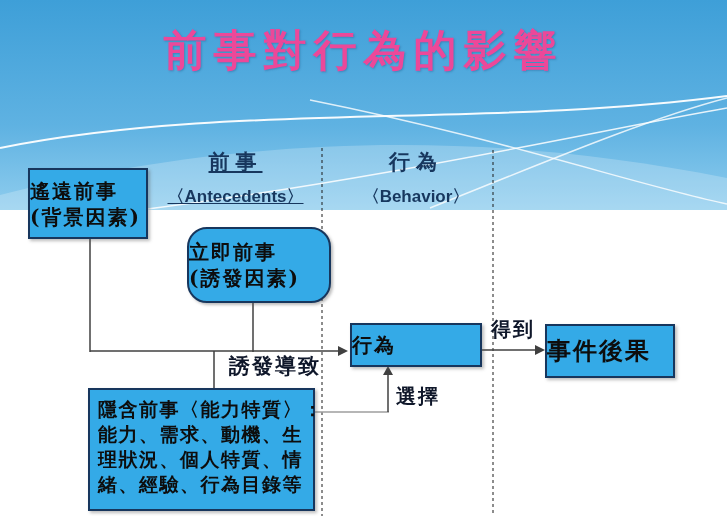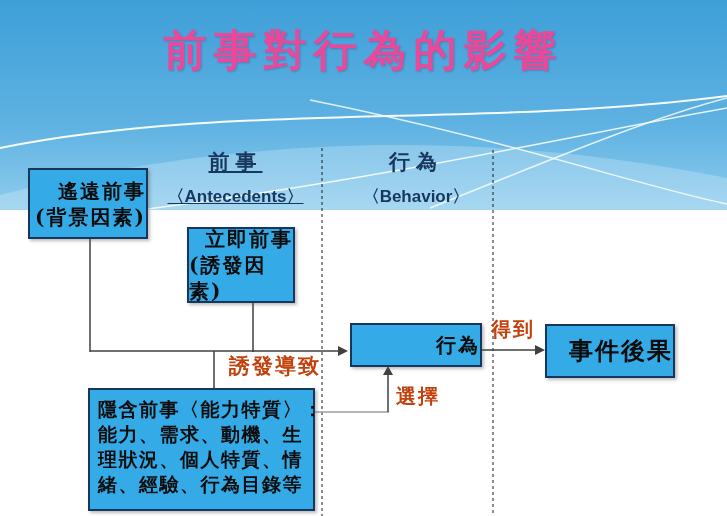--- a/index.html
+++ b/index.html
@@ -21,34 +21,34 @@
   .col .en{margin-top:9px;font-size:17px;font-weight:bold;
            font-family:"Liberation Sans","DejaVu Sans",sans-serif;}
   .c1{left:153px;width:165px;text-decoration:underline;}
   .c2{left:336px;width:160px;}
   .c3{left:484px;width:185px;}
   .dbox{
     position:absolute;box-sizing:border-box;
     background:#34AAE7;border:2px solid #17365D;
     box-shadow:2px 2px 3px rgba(90,90,90,.4);
     color:#0d0d0d;display:flex;flex-direction:column;
-    align-items:flex-end;justify-content:center;
+    align-items:flex-start;justify-content:center;
     font-size:20px;font-weight:bold;letter-spacing:2px;line-height:1.3;
   }
   .b-remote{left:28px;top:168px;width:120px;height:71px;}
-  .b-immediate{left:187px;top:227px;width:108px;height:76px;}
+  .b-immediate{left:187px;top:227px;width:144px;height:76px;border-radius:20px;}
   .b-behavior{left:350px;top:323px;width:132px;height:44px;}
   .b-outcome{left:545px;top:324px;width:130px;height:54px;font-size:24px;}
   .b-implicit{
     left:88px;top:388px;width:227px;height:123px;
     align-items:flex-start;justify-content:flex-start;
     padding:7px 10px 4px 8px;font-size:19px;letter-spacing:1.5px;
     line-height:1.32;white-space:nowrap;
   }
-  .edge-label{position:absolute;color:#c2410c;font-weight:bold;font-size:20px;letter-spacing:2px;}
+  .edge-label{position:absolute;color:#0f172a;font-weight:bold;font-size:20px;letter-spacing:2px;}
   .l-trigger{left:229px;top:352px;font-size:21px;}
   .l-obtain{left:491px;top:316px;}
   .l-select{left:396px;top:383px;}
 </style>
 </head>
 <body>
 
 <div class="slide">
 
   <svg class="bg-svg" width="727" height="210" viewBox="0 0 727 210">

